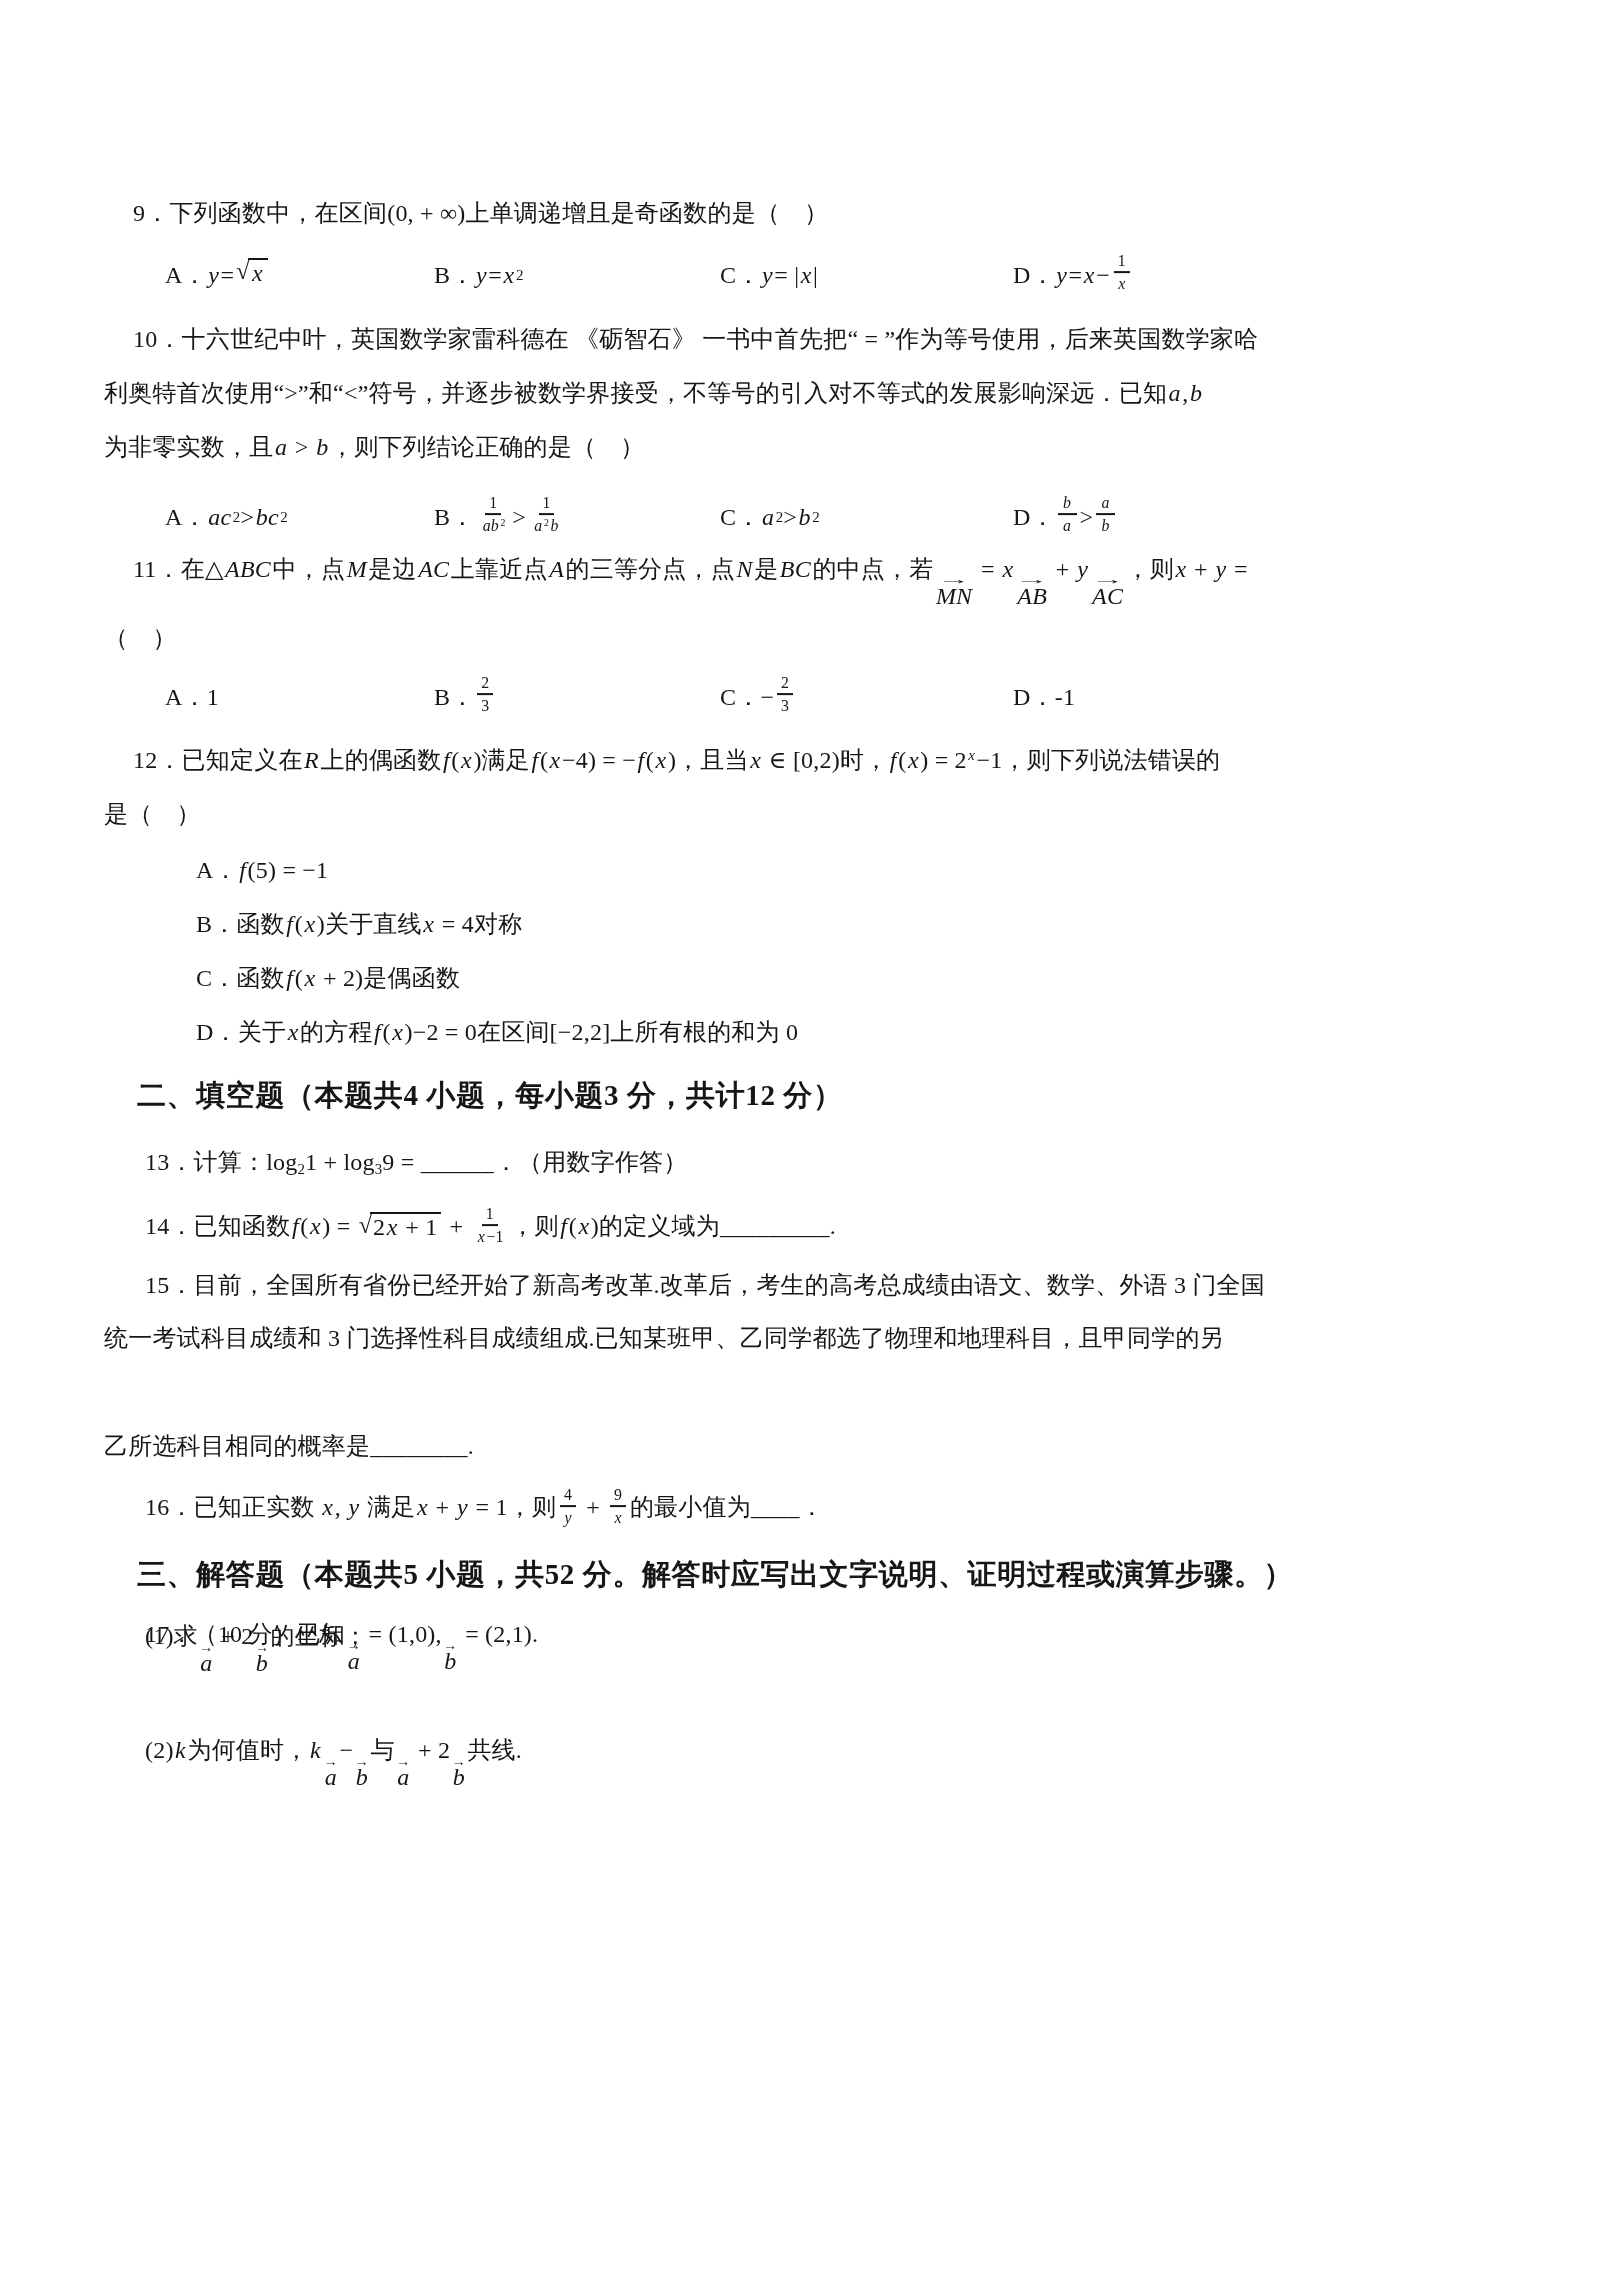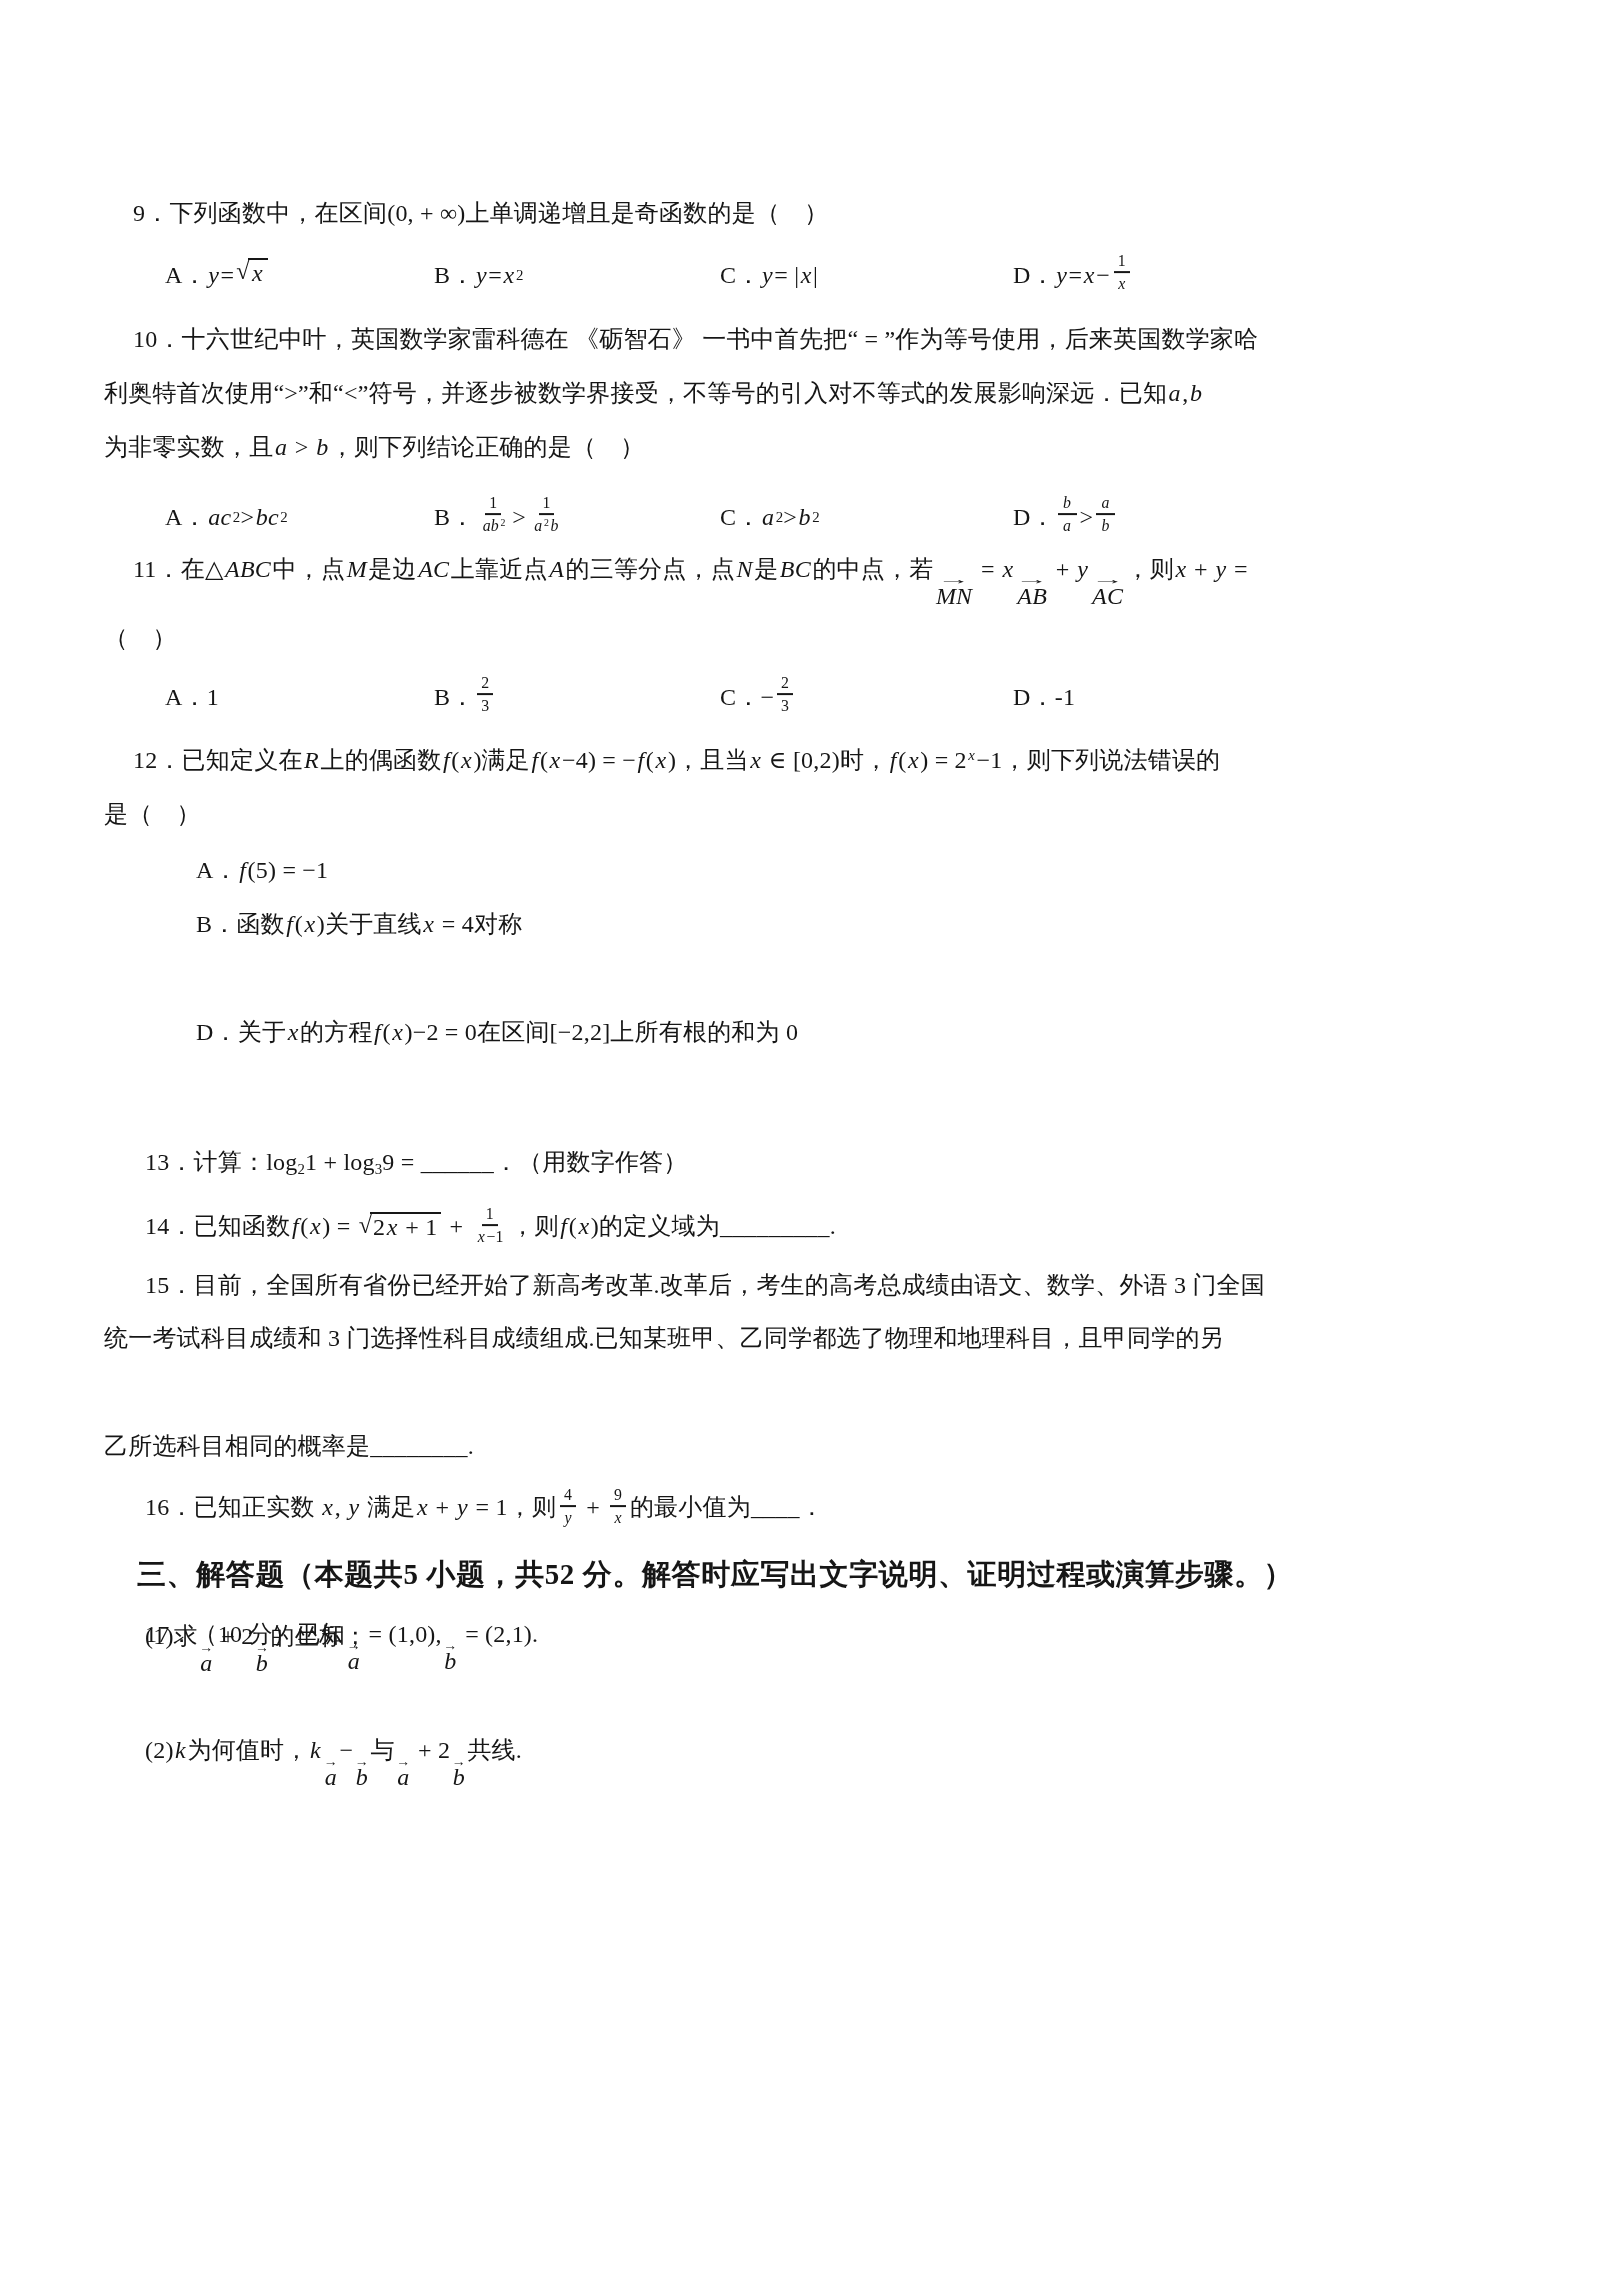--- a/index.html
+++ b/index.html
@@ -117,22 +117,24 @@
           <span class="fn">2</span>
           <span class="fd">3</span>
         </span></span>
     <span class="oc">D．-1</span>
   </div>
 
   <div class="ln" style="top:733px">12．已知定义在<span class="mi">R</span>上的偶函数<span class="mi">f</span>(<span class="mi">x</span>)满足<span class="mi">f</span>(<span class="mi">x</span>−4) = −<span class="mi">f</span>(<span class="mi">x</span>)，且当<span class="mi">x</span> ∈ [0,2)时，<span class="mi">f</span>(<span class="mi">x</span>) = 2<sup class="ms"><span class="mi">x</span></sup>−1，则下列说法错误的</div>
   <div class="ln cont" style="top:787px">是（　）</div>
   <div class="ln optline" style="top:843px">A．<span class="mi">f</span>(5) = −1</div>
   <div class="ln optline" style="top:897px">B．函数<span class="mi">f</span>(<span class="mi">x</span>)关于直线<span class="mi">x</span> = 4对称</div>
+  <div class="ln optline" style="top:951px">C．函数<span class="mi">f</span>(<span class="mi">x</span> + 2)是偶函数</div>
   <div class="ln optline" style="top:1005px">D．关于<span class="mi">x</span>的方程<span class="mi">f</span>(<span class="mi">x</span>)−2 = 0在区间[−2,2]上所有根的和为 0</div>
 
+  <div class="ln hd" style="top:1068px">二、填空题（本题共4 小题，每小题3 分，共计12 分）</div>
 
   <div class="ln num2" style="top:1135px">13．计算：log<sub class="ms">2</sub>1 + log<sub class="ms">3</sub>9 = ______．（用数字作答）</div>
   <div class="ln num2" style="top:1199px">14．已知函数<span class="mi">f</span>(<span class="mi">x</span>) = <span class="sq">
         <span class="sqr">√</span>
         <span class="sqb">2<span class="mi">x</span> + 1</span>
       </span> + <span class="fr">
         <span class="fn">1</span>
         <span class="fd"><span class="mi">x</span>−1</span>
       </span>，则<span class="mi">f</span>(<span class="mi">x</span>)的定义域为_________.</div>
 

